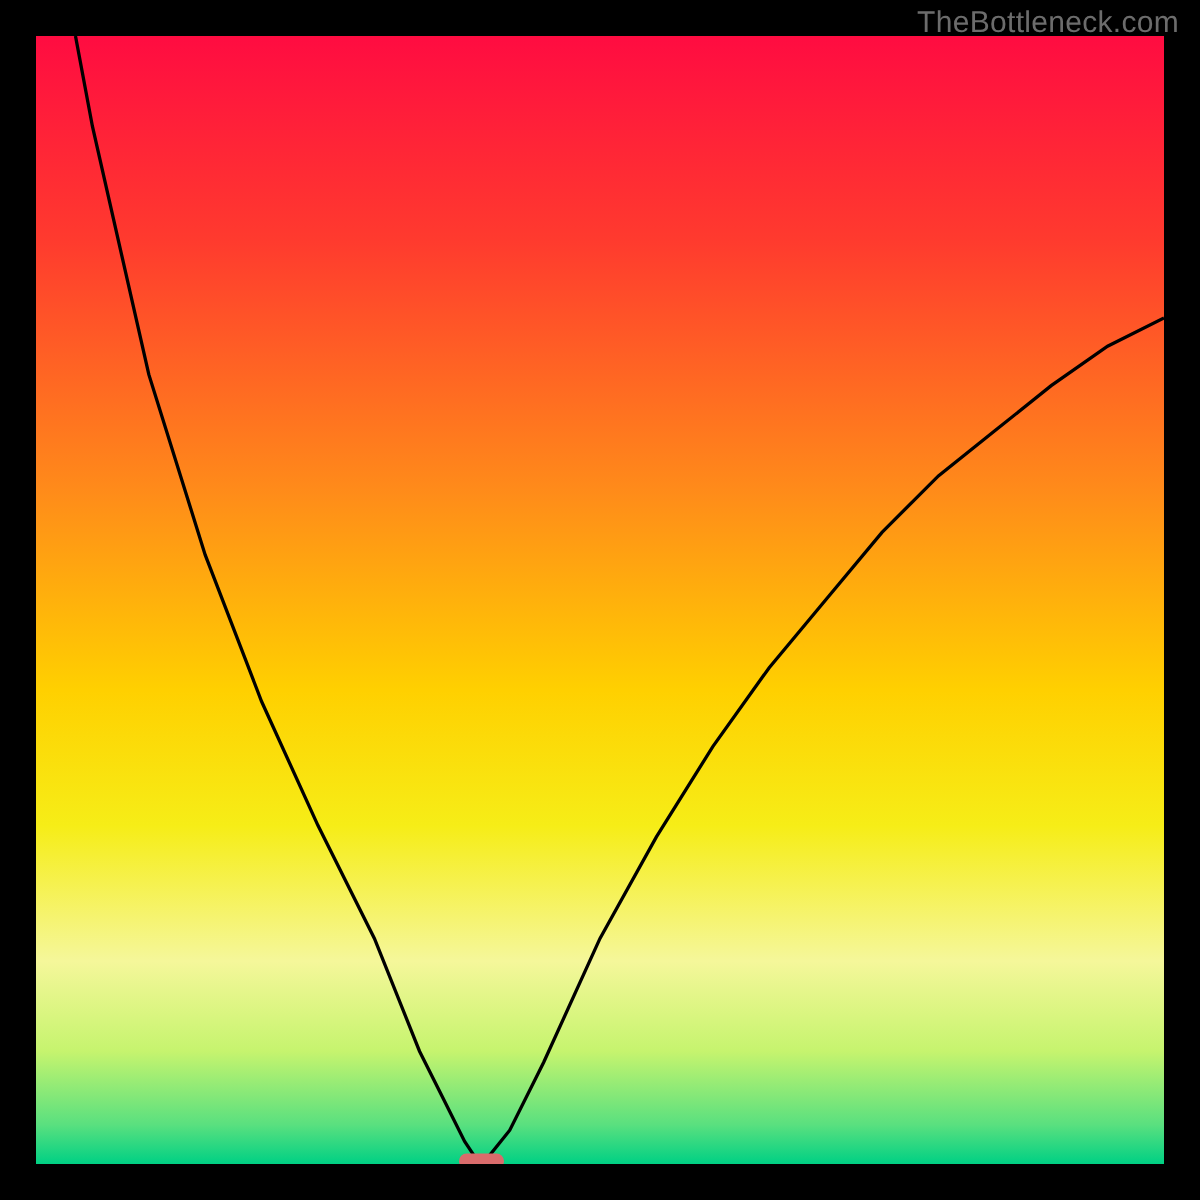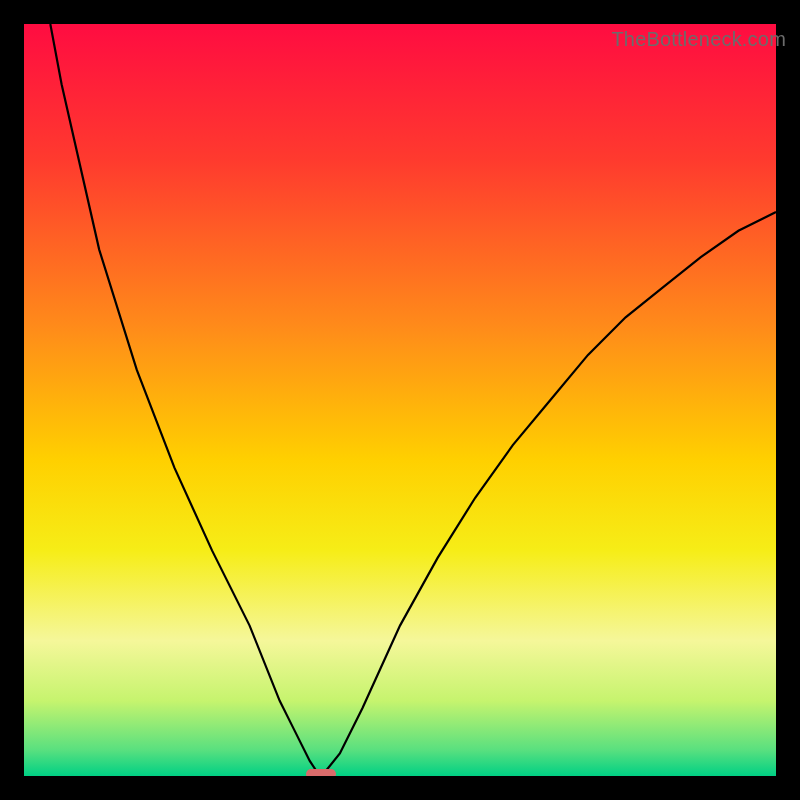--- a/index.html
+++ b/index.html
@@ -41,21 +41,20 @@
     border-radius: 999px;
   }
   .watermark {
     position: absolute;
     top: 4px;
     right: 14px;
     font-family: Arial, Helvetica, sans-serif;
     font-size: 20px;
     color: #6c6c6c;
     letter-spacing: 0.2px;
-    margin-top: 24px;
   }
 </style>
 </head>
 <body>
 
 <div class="frame">
 
   <div class="plot">
 
     <svg class="gradient" viewBox="0 0 100 100" preserveAspectRatio="none">

